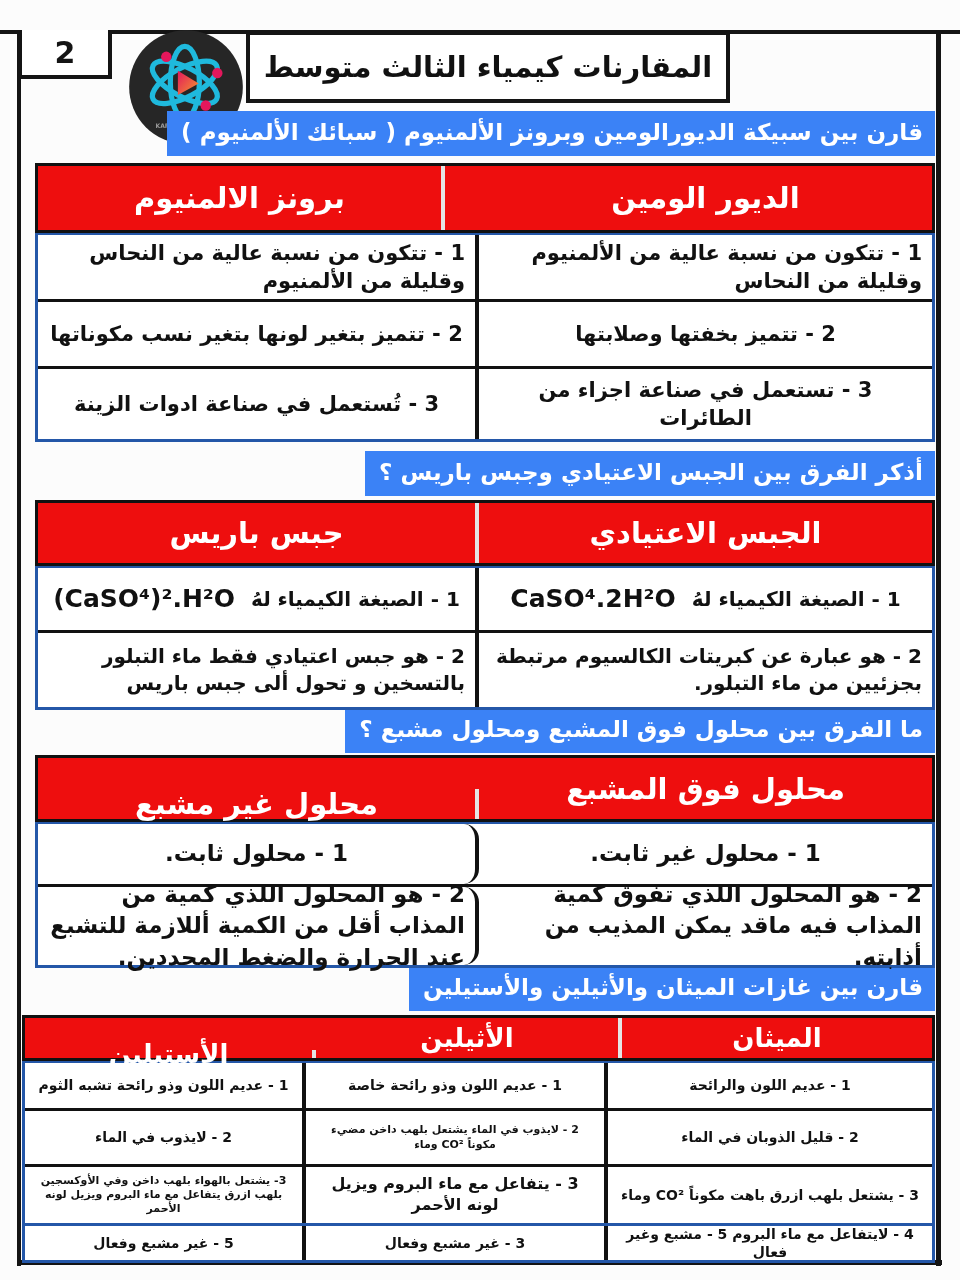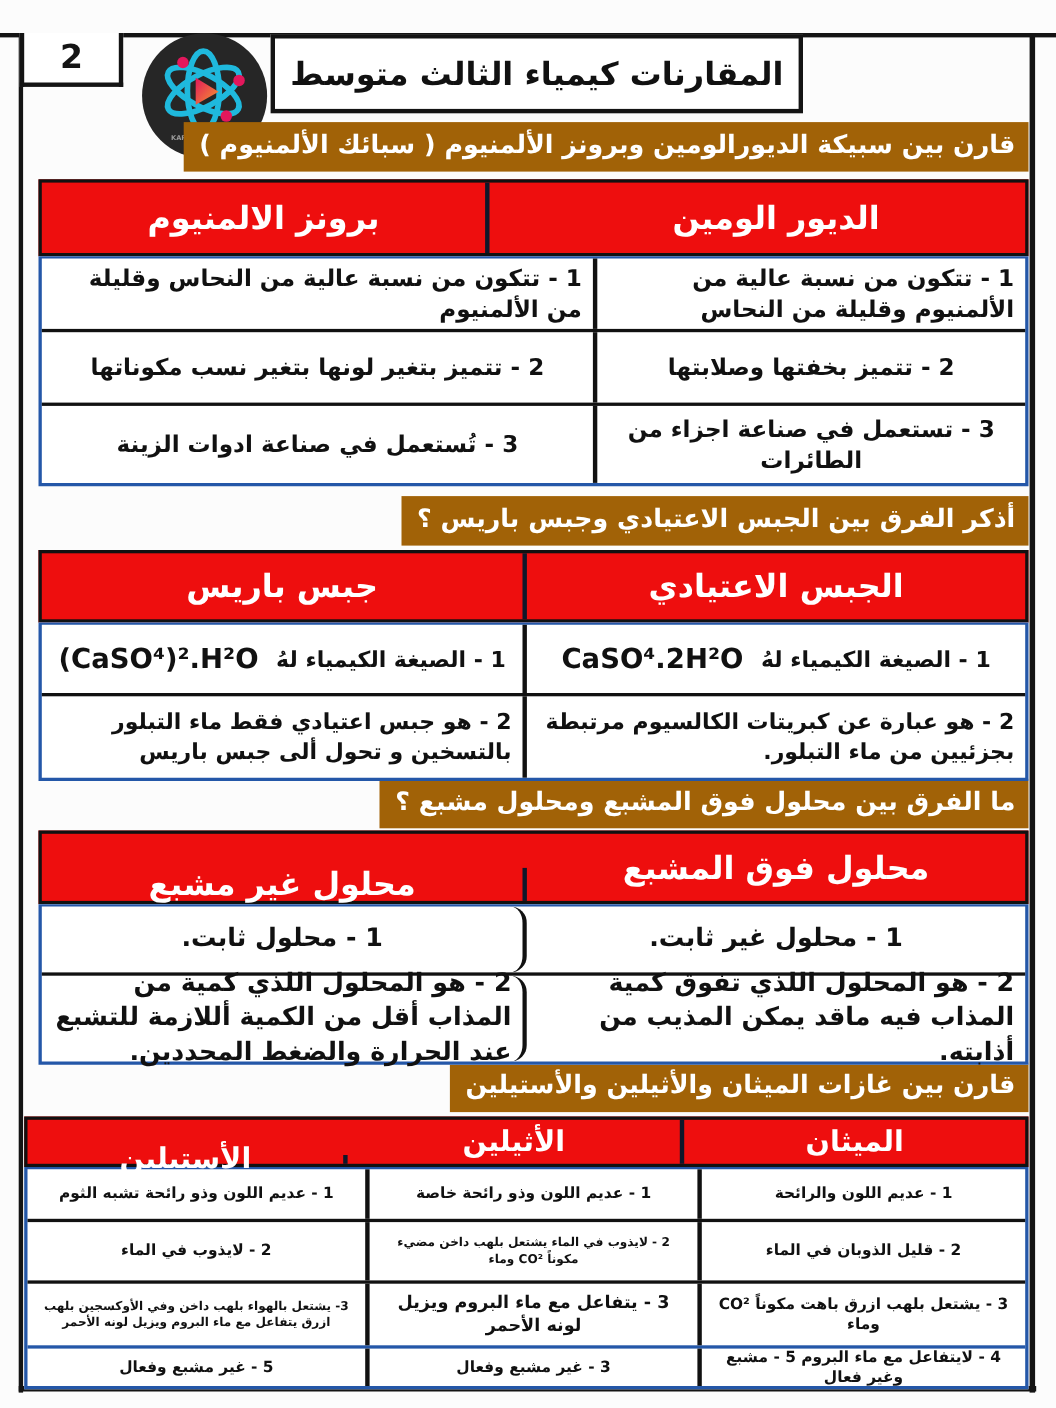--- a/index.html
+++ b/index.html
@@ -31,21 +31,21 @@
 
   .title-box{
     position:absolute;left:246px;top:31px;width:476px;height:64px;
     background:#fff;border:4px solid #141414;
     display:flex;align-items:center;justify-content:center;
     font-size:29px;letter-spacing:0.5px;
   }
 
   .banner{
     position:absolute;right:25px;
-    background:#a16207;color:#fff;
+    background:#3b82f6;color:#fff;
     font-size:23px;line-height:1.25;
     padding:7px 12px 9px 14px;
     white-space:nowrap;
   }
   .banner.b1{top:111px;}
   .banner.b2{top:451px;}
   .banner.b3{top:708px;}
   .banner.b4{top:966px;}
 
   
@@ -58,21 +58,21 @@
   .thead{
     display:flex;direction:rtl;
     background:#ee0e0e;
     border:3px solid #111;
     color:#fff;
   }
   .th{
     display:flex;align-items:center;justify-content:center;
     font-size:29px;
   }
-  .th + .th{border-right:4px solid #0f172a;}
+  .th + .th{border-right:4px solid #e5e5e5;}
   .t1 .th.c-r{width:453px;margin-left:34px;} .t1 .th.c-l{flex:1;}
   .t2 .th.c-r{width:453px;} .t2 .th.c-l{flex:1;}
   .t3 .th.c-r{width:453px;} .t3 .th.c-l{flex:1;margin-top:31px;}
   .t4 .th{font-size:26px;}
   .t4 .th.c-r{width:310px;} .t4 .th.c-m{width:302px;} .t4 .th.c-l{flex:1;margin-top:32px;}
 
   .tbody{
     border:3px solid #2457a8;
     border-top:2px solid #2457a8;
     background:#fff;
@@ -81,24 +81,24 @@
   .tr + .tr{border-top:3px solid #111;}
   .td{
     display:flex;align-items:center;justify-content:center;
     text-align:center;
     padding:4px 10px;box-sizing:border-box;
     font-size:21px;line-height:1.35;
   }
   .td + .td{border-right:4px solid #111;}
   .td.ar{justify-content:flex-start;text-align:right;}
 
-  .t1 .c-r{width:389px;} .t1 .c-l{flex:1;}
+  .t1 .c-r{width:453px;} .t1 .c-l{flex:1;}
   .t2 .c-r{width:453px;} .t2 .c-l{flex:1;}
   .t3 .c-r{width:453px;} .t3 .c-l{flex:1;}
-  .t4 .c-r{width:294px;} .t4 .c-m{width:302px;} .t4 .c-l{flex:1;}
+  .t4 .c-r{width:324px;} .t4 .c-m{width:302px;} .t4 .c-l{flex:1;}
 
   .t1 .thead{height:64px;} .t1 .r1{height:64px;} .t1 .r2{height:64px;} .t1 .r3{height:70px;}
   .t2 .thead{height:60px;} .t2 .r1{height:62px;} .t2 .r2{height:74px;}
   .t2 .td{font-size:20px;}
   .t3 .thead{height:61px;} .t3 .r1{height:60px;} .t3 .r2{height:78px;}
   .t3 .td{font-size:23px;border-radius:15px;}
   .t4 .thead{height:40px;} .t4 .r1{height:45px;} .t4 .r2{height:53px;} .t4 .r3{height:56px;} .t4 .r4{height:34px;}
   .t4 .td{font-size:14px;line-height:1.3;}
   .t4 .td.sm{font-size:11px;}
   .t4 .td.md{font-size:16px;}

